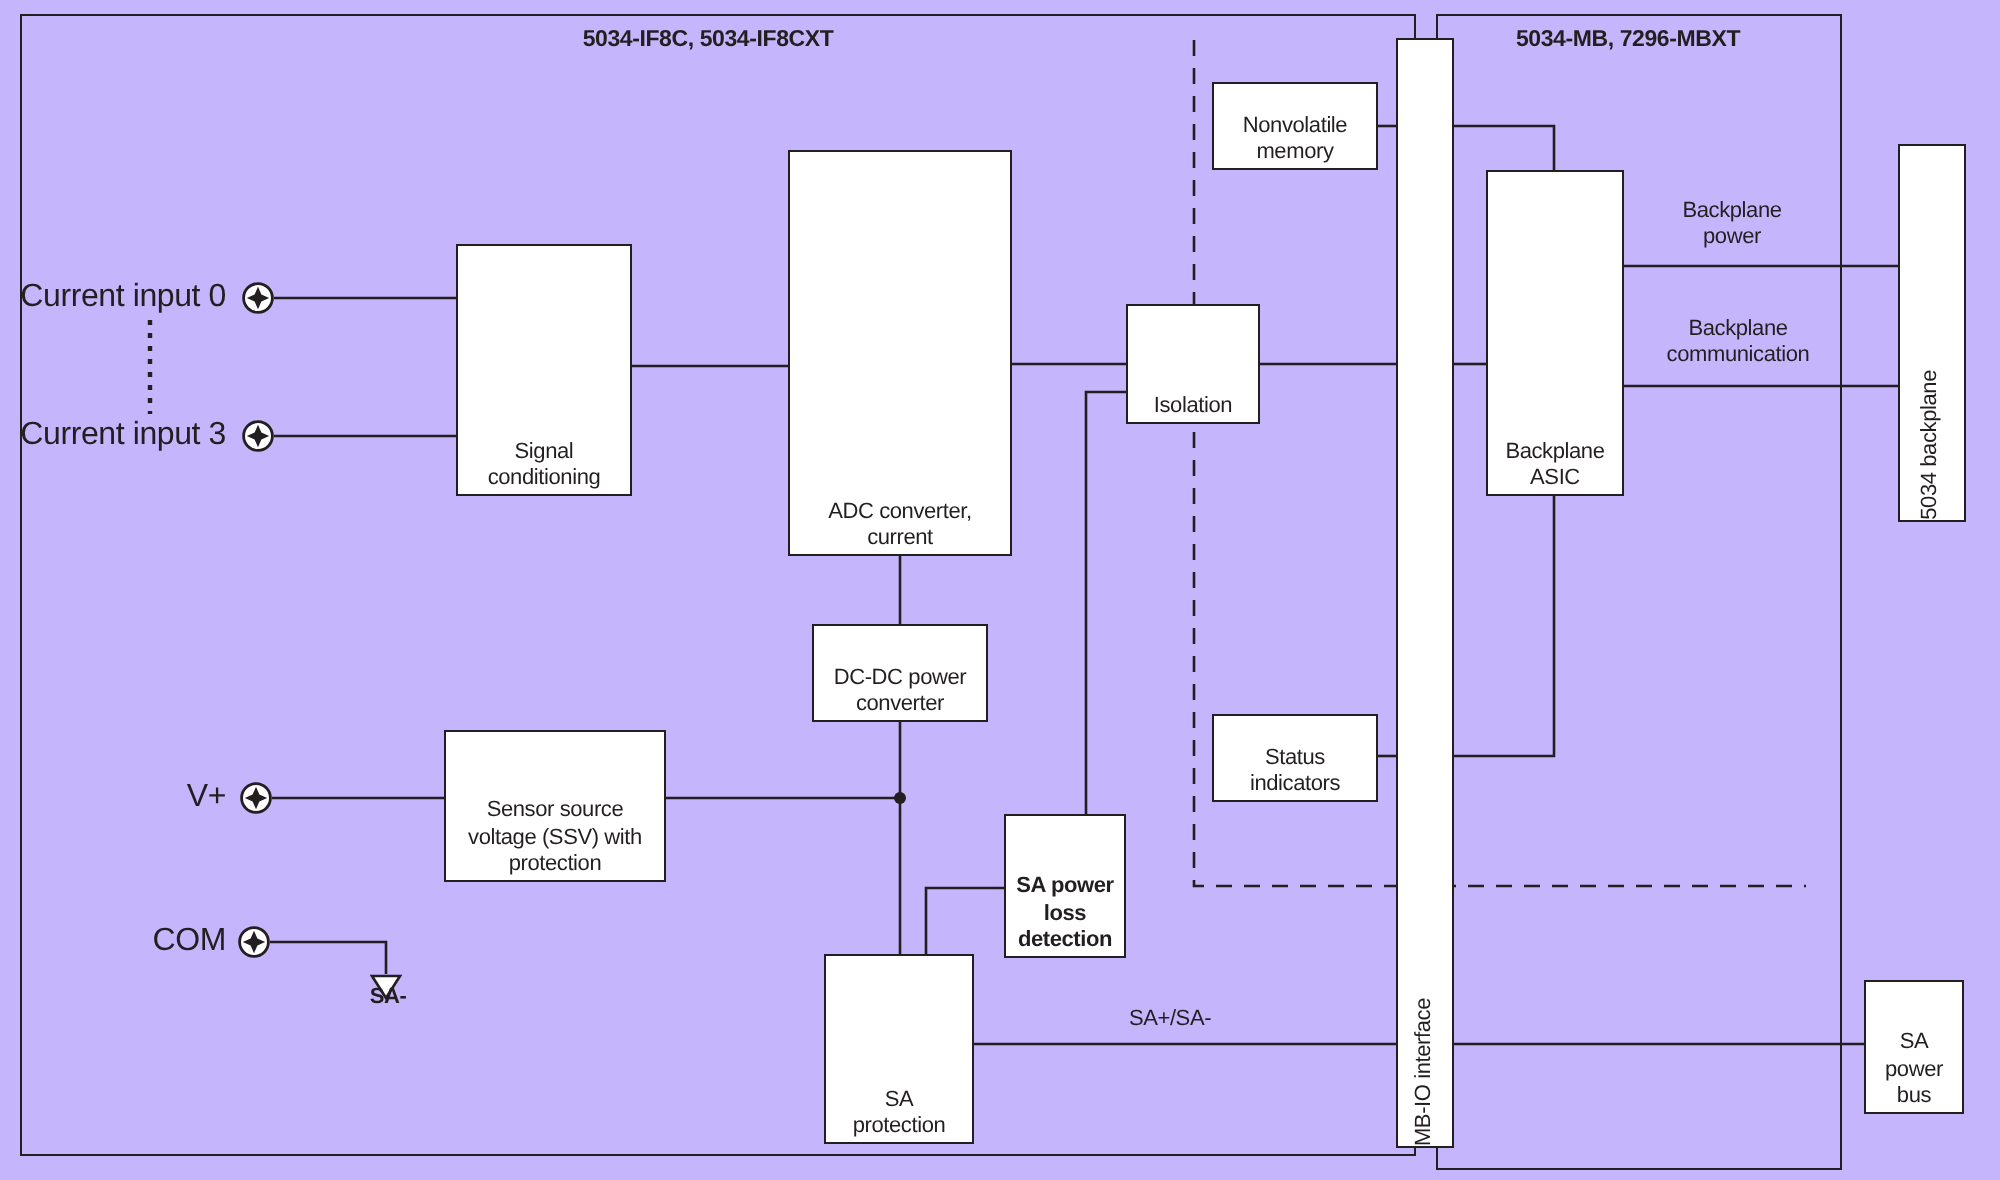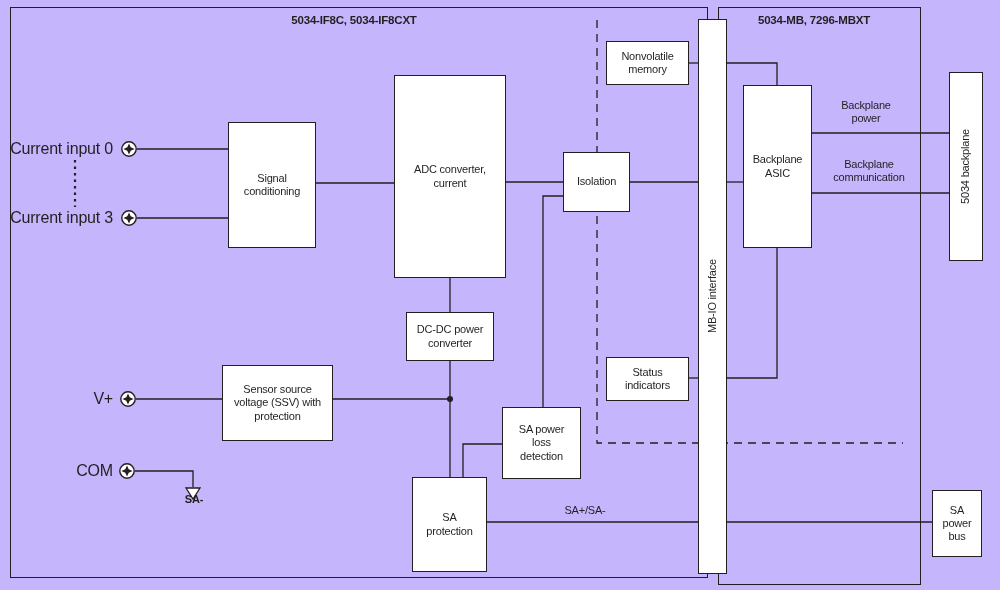--- a/index.html
+++ b/index.html
@@ -8,21 +8,21 @@
     font-family:"Liberation Sans","DejaVu Sans",sans-serif;color:#231f20;
     overflow:hidden;
   }
   .wires{position:absolute;left:0;top:0;z-index:1;}
   .outer-box{
     position:absolute;border:1.6px solid #231f20;background:transparent;
     box-sizing:border-box;z-index:2;
   }
   .box{
     position:absolute;border:1.5px solid #231f20;background:#ffffff;
-    box-sizing:border-box;z-index:3;display:flex;align-items:center;justify-content:center;
+    box-sizing:border-box;z-index:3;display:flex;align-items:flex-end;justify-content:center;
   }
   .box-label{
     font-size:11px;line-height:1.2;letter-spacing:-0.2px;text-align:center;
     white-space:pre-line;padding:1px 2px;
   }
   .vert .box-label{
     writing-mode:vertical-rl;transform:rotate(180deg);white-space:nowrap;padding:0;
   }
   .module-title{
     position:absolute;z-index:4;transform:translateX(-50%);
@@ -130,21 +130,21 @@
   </div>
   <div class="box" style="left:406px;top:312px;width:88px;height:49px;">
     <span class="box-label">DC-DC power
 converter</span>
   </div>
   <div class="box" style="left:222px;top:365px;width:111px;height:76px;">
     <span class="box-label">Sensor source
 voltage (SSV) with
 protection</span>
   </div>
-  <div class="box" style="left:502px;top:407px;width:79px;height:72px;">
+  <div class="box" style="left:502px;top:407px;width:61px;height:72px;font-weight:bold;">
     <span class="box-label">SA power
 loss
 detection</span>
   </div>
   <div class="box" style="left:412px;top:477px;width:75px;height:95px;">
     <span class="box-label">SA
 protection</span>
   </div>
   <div class="box" style="left:606px;top:357px;width:83px;height:44px;">
     <span class="box-label">Status

